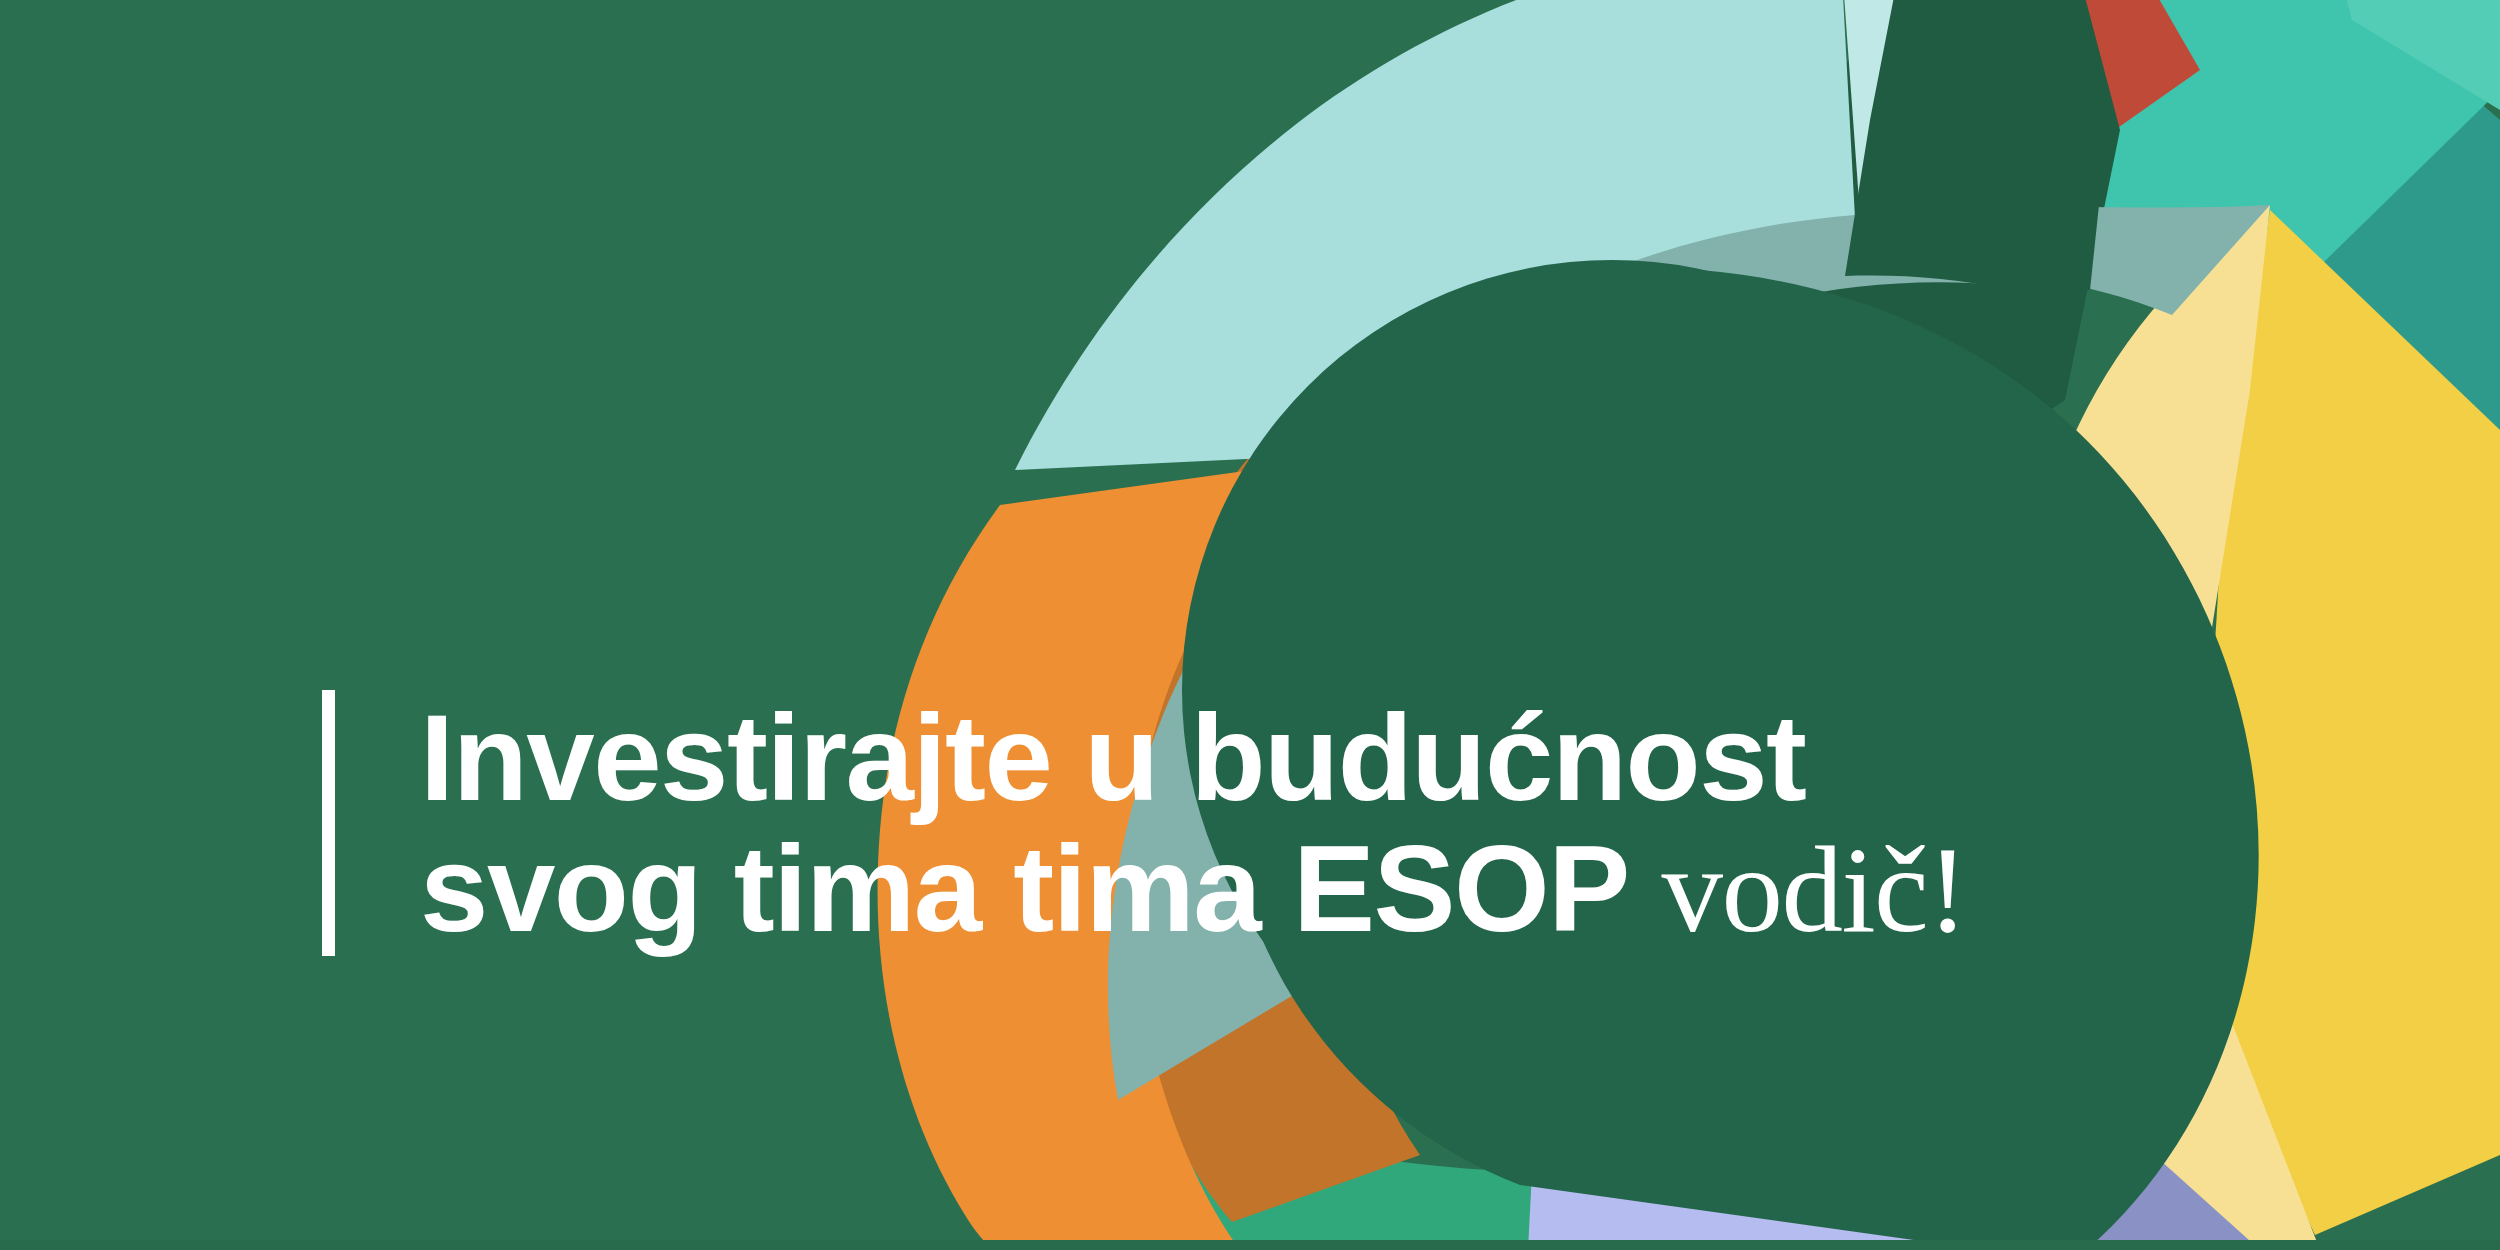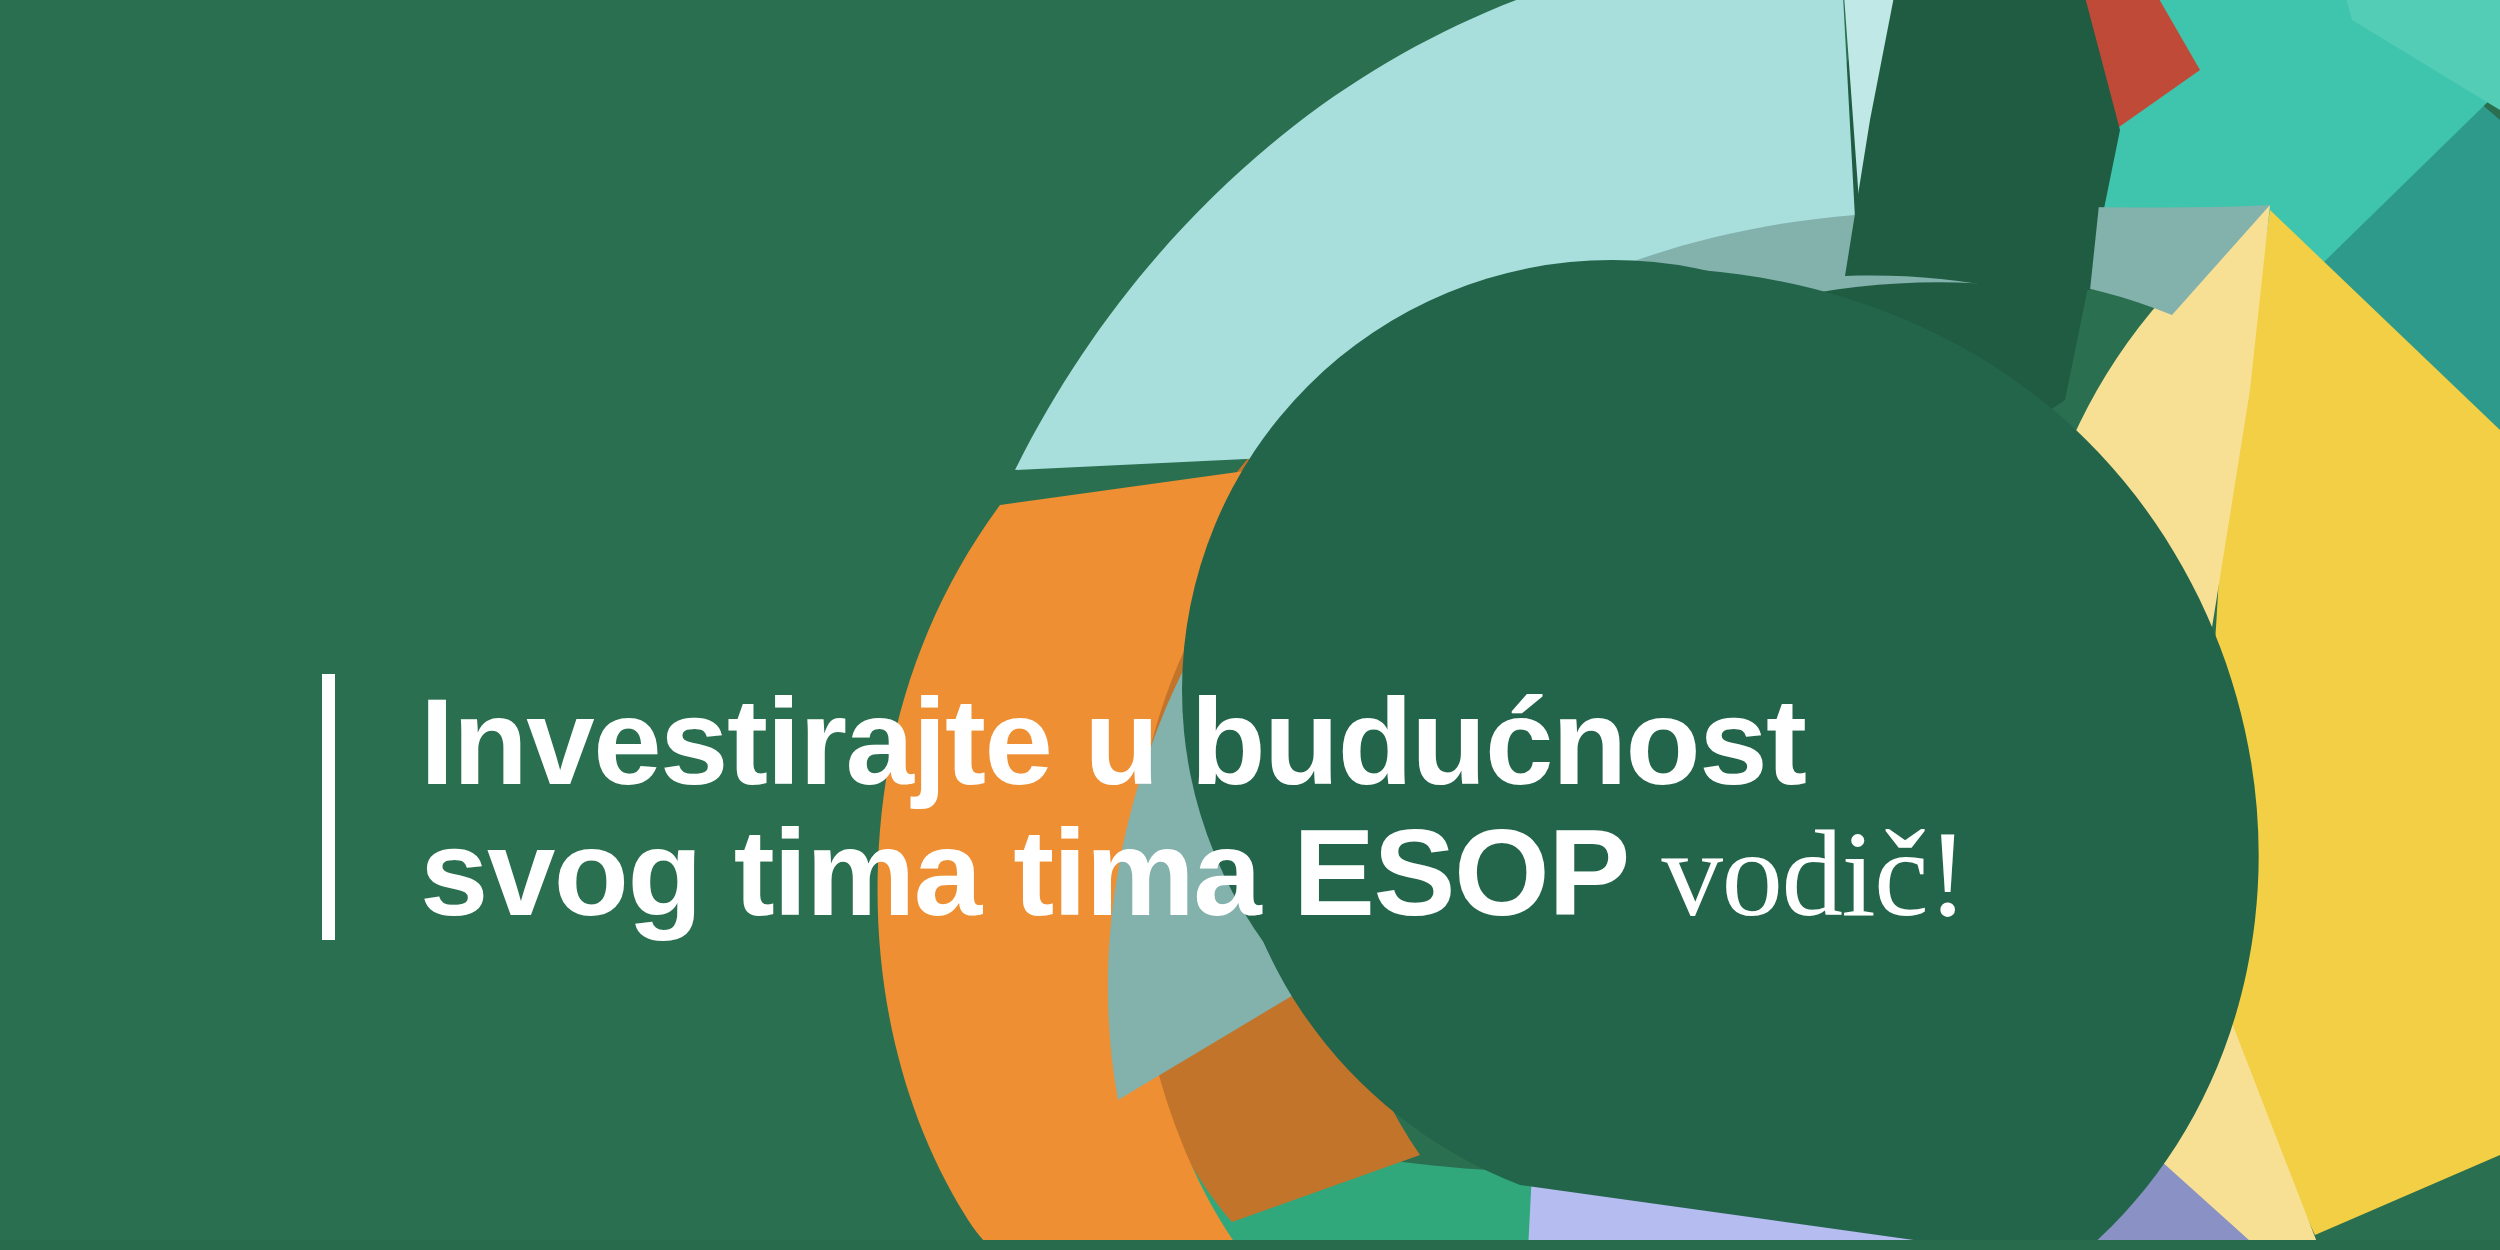--- a/index.html
+++ b/index.html
@@ -18,21 +18,21 @@
   #artwork {
     position: absolute;
     inset: 0;
     width: 2500px;
     height: 1250px;
     display: block;
   }
   #headline-block {
     position: absolute;
     left: 322px;
-    top: 674px;
+    top: 690px;
     display: flex;
     align-items: flex-start;
     z-index: 5;
   }
   #accent-bar {
     width: 13px;
     height: 266px;
     background: #ffffff;
     flex: 0 0 auto;
   }

